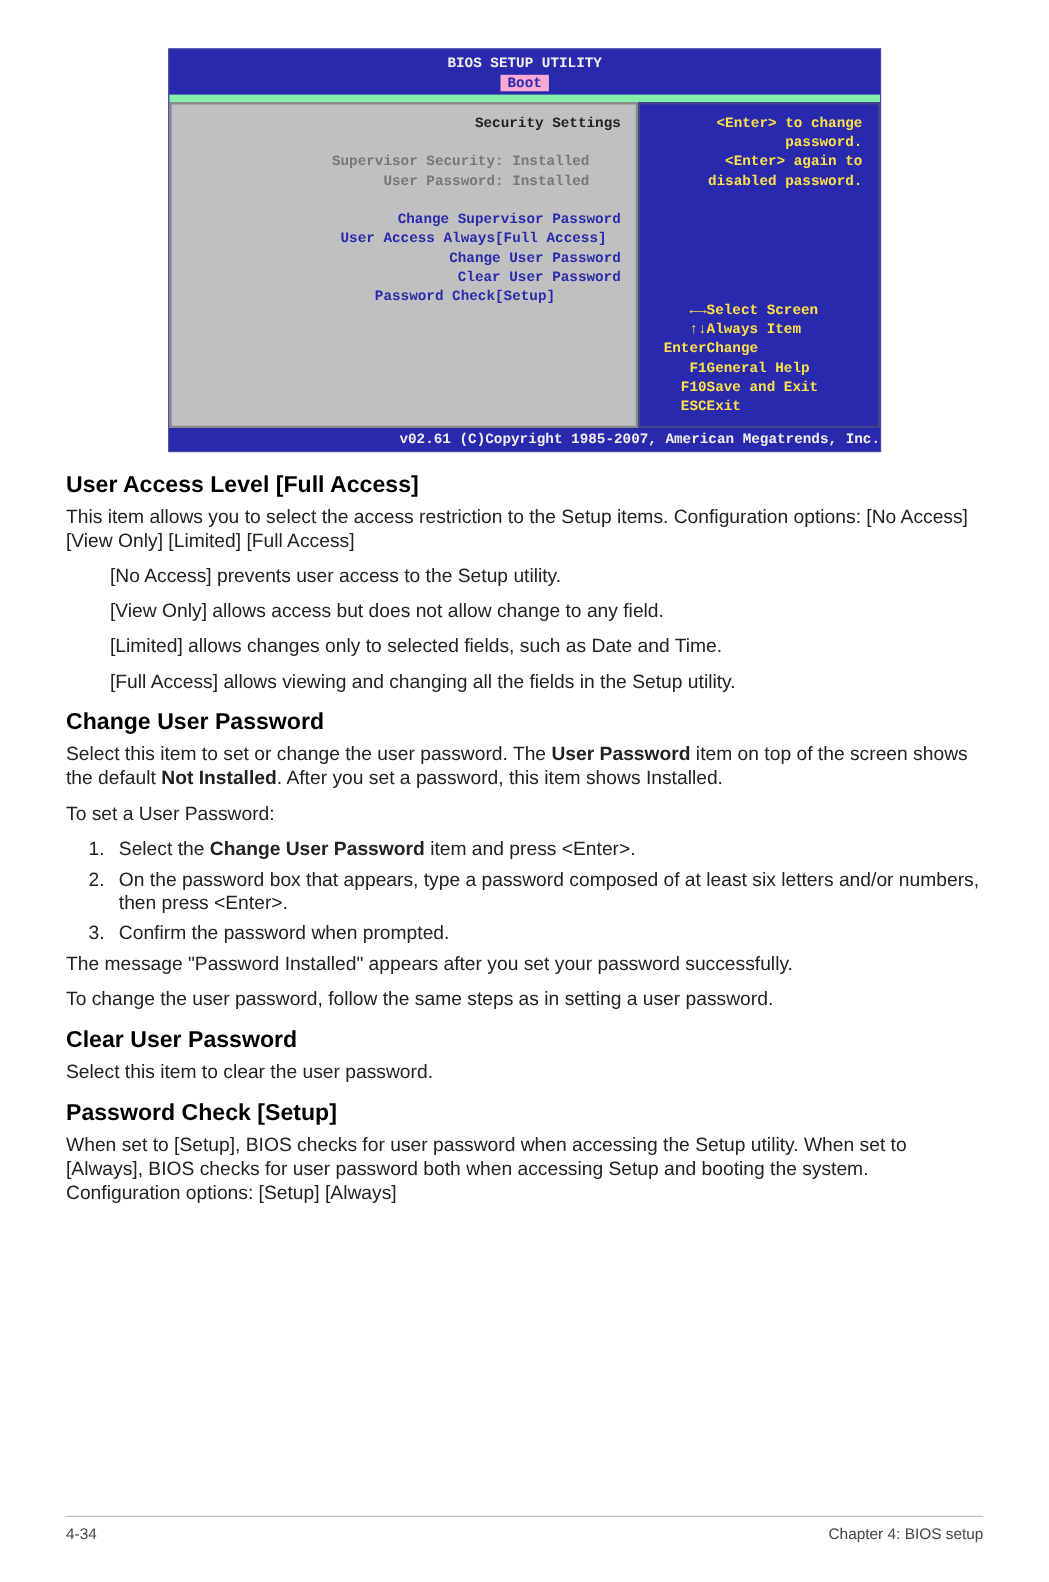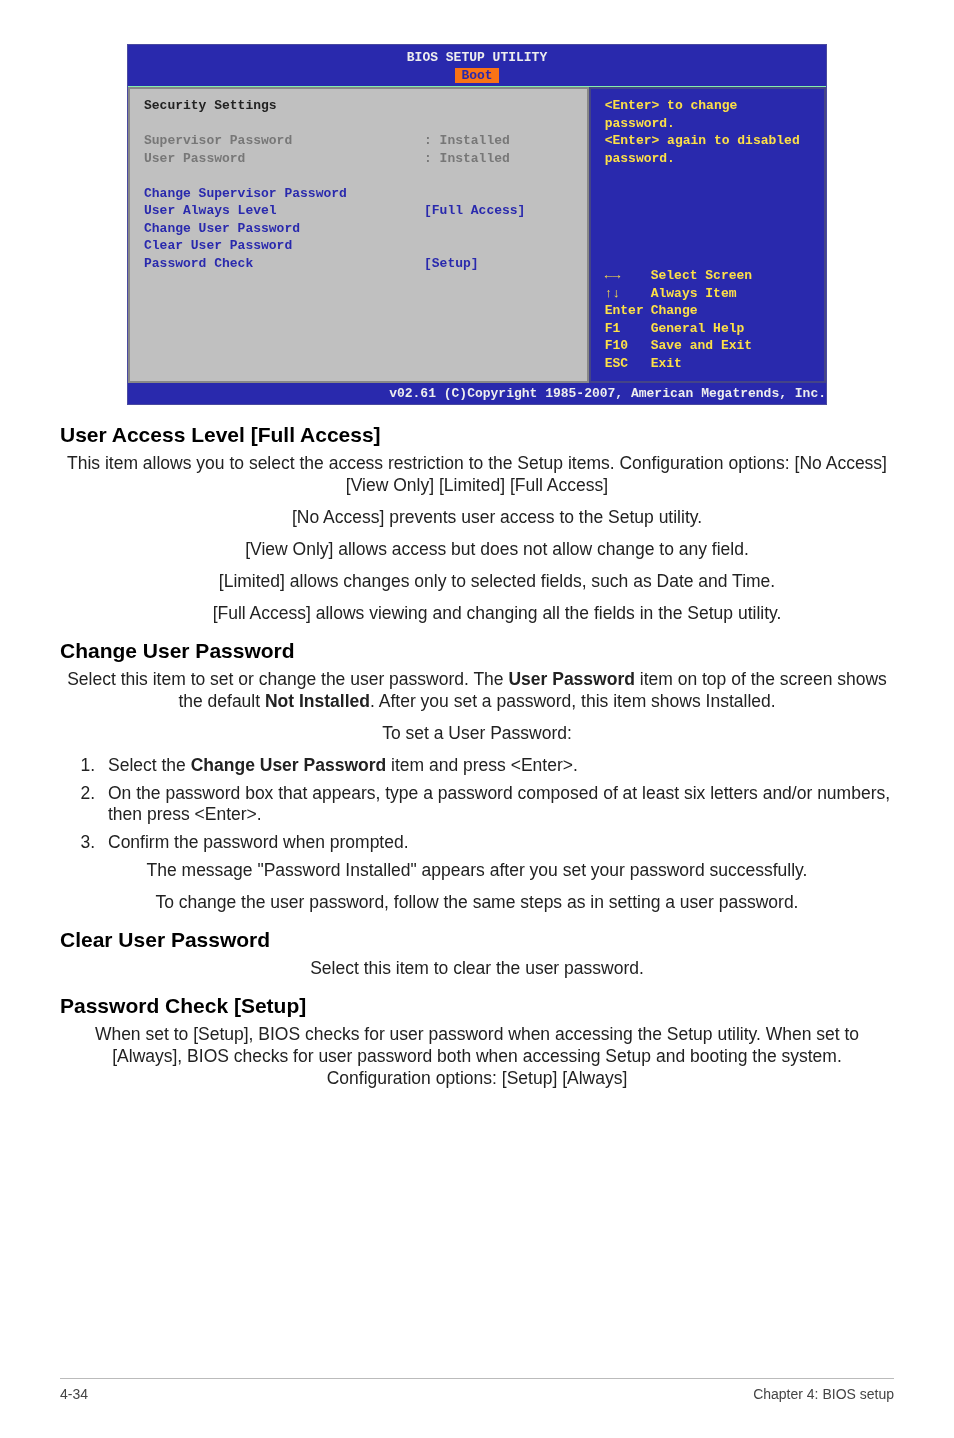--- a/index.html
+++ b/index.html
@@ -7,46 +7,47 @@
     width: 954px;
     height: 1438px;
     background: #ffffff;
     font-family: Arial, Helvetica, sans-serif;
     color: #333;
     padding: 44px 60px;
     font-size: 17px;
     line-height: 1.35;
   }
   .bios-box {
-    width: 700px;
+    width: 648px;
     margin: 0 auto 16px auto;
     background: #2929AD;
     border: 1px solid #4a4aa0;
     font-family: "Courier New", monospace;
     font-size: 13px;
     font-weight: bold;
   }
   .bios-header {
     text-align: center;
     color: #eeeeee;
     padding: 4px 0 0 0;
   }
   .bios-tabs {
     text-align: center;
     color: #ddd;
     padding: 0 0 2px 0;
   }
   .tab-active {
-    background: #f97316;
+    background: #f9a8d4;
     color: #2929AD;
     padding: 0px 6px;
   }
   .bios-body {
     display: flex;
-    border-top: 1px solid #86efac;
+    border-top: 7px solid #86efac;
+    text-align: right;
   }
   .bios-left {
     flex: 0 0 66%;
     background: #C0C0C0;
     color: #2929AD;
     padding: 8px 14px 80px 14px;
     border-right: 1px solid #888;
     line-height: 1.35;
     border: 2px solid #888;
   }
@@ -90,21 +91,20 @@
     font-size: 21px;
     font-weight: bold;
     color: #000;
     margin: 12px 0 4px 0;
   }
   p.body {
     font-size: 17.5px;
     color: #222;
     margin: 2px 0 10px 0;
     line-height: 1.25;
-    text-align: center;
   }
   p.indent {
     margin-left: 40px;
     margin-bottom: 10px;
   }
   ol.steps {
     list-style-position: outside;
     padding-left: 40px;
   }
   ol.steps li {
@@ -134,31 +134,31 @@
 <div class="bios-box">
   <div class="bios-header">BIOS SETUP UTILITY</div>
   <div class="bios-tabs">
     <span class="tab-active">Boot</span>
   </div>
   <div class="bios-body">
     <div class="bios-left">
       <div class="title">Security Settings</div>
       <br>
       <div class="row gray">
-        <span class="label">Supervisor Password</span>
+        <span class="label">Supervisor Security</span>
         <span>: Installed</span>
       </div>
       <div class="row gray">
         <span class="label">User Password</span>
         <span>: Installed</span>
       </div>
       <br>
       <div>Change Supervisor Password</div>
       <div class="row">
-        <span class="label">User Always Level</span>
+        <span class="label">User Access Always</span>
         <span>[Full Access]</span>
       </div>
       <div>Change User Password</div>
       <div>Clear User Password</div>
       <div class="row">
         <span class="label">Password Check</span>
         <span>[Setup]</span>
       </div>
     </div>
     <div class="bios-right">

